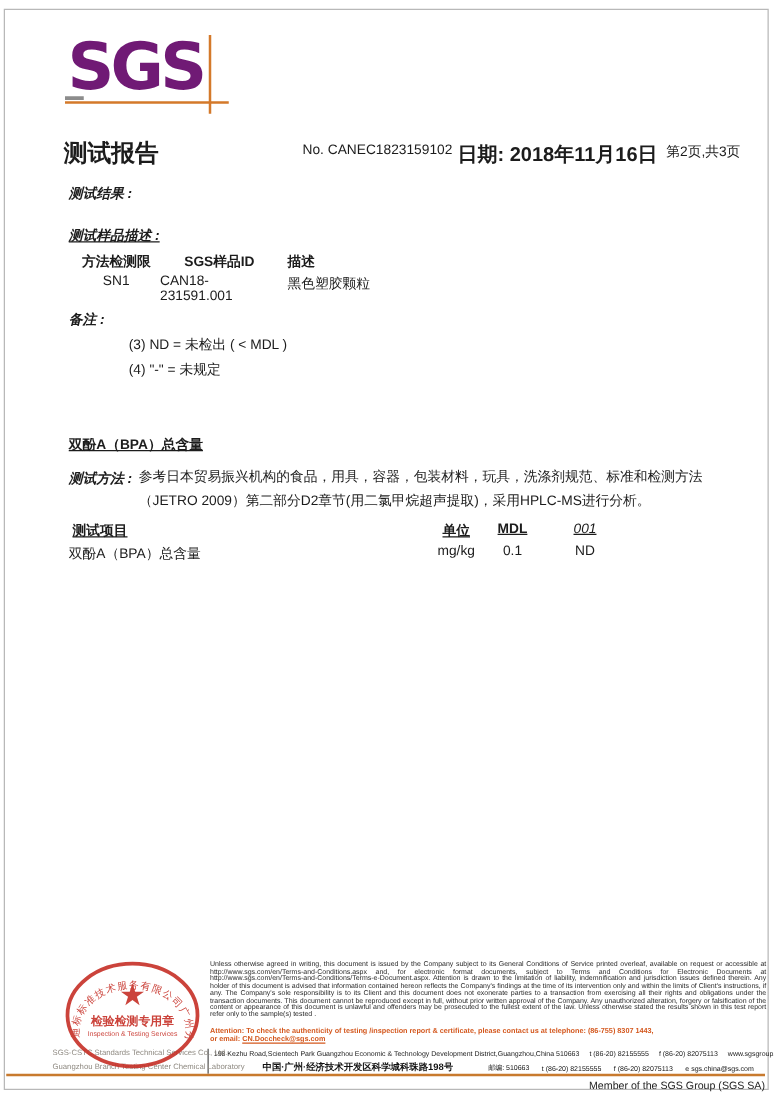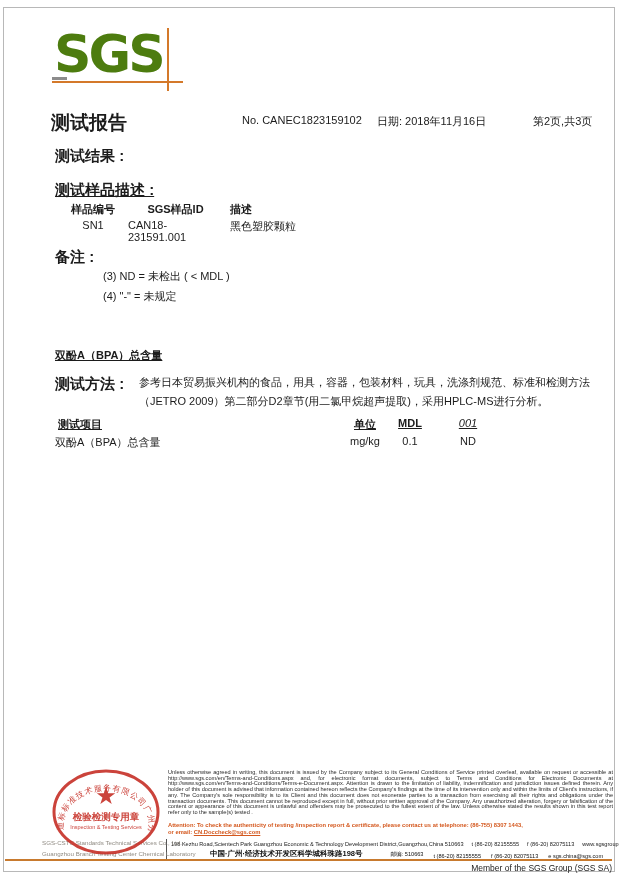--- a/index.html
+++ b/index.html
@@ -3,53 +3,53 @@
 <meta charset="utf-8">
 <style>
   * { margin:0; padding:0; box-sizing:border-box; }
   html,body { width:619px; height:875px; background:#ffffff; overflow:hidden; }
   body { font-family:"Liberation Sans","DejaVu Sans",sans-serif; color:#1c1c1c; position:relative; }
   .abs { position:absolute; }
   .page-frame { position:absolute; left:3px; top:7px; width:612px; height:865px;
                 border:1px solid #b8b8b8; background:#fff; }
 
   
-  .sgs-text { left:54px; top:28px; font-size:52px; font-weight:bold; color:#4d7c0f;
+  .sgs-text { left:54px; top:28px; font-size:52px; font-weight:bold; color:#701a75;
               letter-spacing:-3px; line-height:1; font-family:"DejaVu Sans",sans-serif; }
   .logo-dash { left:52px; top:77px; width:15px; height:3px; background:#8c8c8c; }
   .logo-hline { left:52px; top:81px; width:131px; height:2px; background:#d4792a; }
   .logo-vline { left:167px; top:28px; width:2px; height:63px; background:#d4792a; }
 
   
   .report-title { left:51px; top:110px; font-size:19px; font-weight:bold; }
   .report-no  { left:218px; top:114px; font-size:11px;padding-left:24px; }
-  .report-date{ left:377px; top:114px; font-size:11px; }
+  .report-date{ left:366px; top:114px; font-size:16px;font-weight:bold; }
   .report-page{ left:533px; top:114px; font-size:11px; }
 
-  .sec-label  { font-size:15px; font-weight:bold; }
+  .sec-label  { font-size:11px; font-weight:bold;font-style:italic; }
   .underlined { text-decoration:underline; }
 
   .results-label { left:55px; top:147px; }
   .sample-desc-label { left:55px; top:181px; }
 
   
   .st-h1 { left:53px;  top:202px; width:80px;  text-align:center; font-weight:bold; }
   .st-h2 { left:128px; top:202px; width:95px;  text-align:center; font-weight:bold; }
   .st-h3 { left:230px; top:202px; font-weight:bold; }
   .st-c1 { left:53px;  top:219px; width:80px;  text-align:center; }
   .st-c2 { left:128px; top:219px; width:95px;  text-align:left; }
   .st-c3 { left:230px; top:219px; }
   .cell { font-size:11px; }
 
   .notes-label { left:55px; top:248px; }
   .notes-list { left:103px; top:266px; font-size:11px; line-height:20px; }
 
   .bpa-heading { left:55px; top:348px; font-size:11px; font-weight:bold; text-decoration:underline; }
   .method-label { left:55px; top:375px; }
-  .method-text { left:139px; top:373px; width:468px; font-size:11px; line-height:18.5px; }
+  .method-text { left:111px; top:373px; width:468px; font-size:11px; line-height:18.5px; }
 
   
   .rt-h1 { left:58px;  top:417px; font-weight:bold; text-decoration:underline; }
   .rt-h2 { left:345px; top:417px; width:40px; text-align:center; font-weight:bold; text-decoration:underline; }
   .rt-h3 { left:392px; top:417px; width:36px; text-align:center; font-weight:bold; text-decoration:underline; }
   .rt-h4 { left:450px; top:417px; width:36px; text-align:center; font-style:italic; text-decoration:underline; }
   .rt-c1 { left:55px;  top:435px; }
   .rt-c2 { left:345px; top:435px; width:40px; text-align:center; }
   .rt-c3 { left:392px; top:435px; width:36px; text-align:center; }
   .rt-c4 { left:450px; top:435px; width:36px; text-align:center; }
@@ -88,21 +88,21 @@
 <div class="abs logo-vline"></div>
 
 <div class="abs report-title">测试报告</div>
 <div class="abs report-no">No. CANEC1823159102</div>
 <div class="abs report-date">日期: 2018年11月16日</div>
 <div class="abs report-page">第2页,共3页</div>
 
 <div class="abs sec-label results-label">测试结果 :</div>
 <div class="abs sec-label underlined sample-desc-label">测试样品描述 :</div>
 
-<div class="abs cell st-h1">样品编号</div>
+<div class="abs cell st-h1">方法检测限</div>
 <div class="abs cell st-h2">SGS样品ID</div>
 <div class="abs cell st-h3">描述</div>
 <div class="abs cell st-c1">SN1</div>
 <div class="abs cell st-c2">CAN18-231591.001</div>
 <div class="abs cell st-c3">黑色塑胶颗粒</div>
 
 <div class="abs sec-label notes-label">备注 :</div>
 <div class="abs notes-list">
   <div>(3) ND = 未检出 ( &lt; MDL )</div>
   <div>(4) "-" = 未规定</div>

